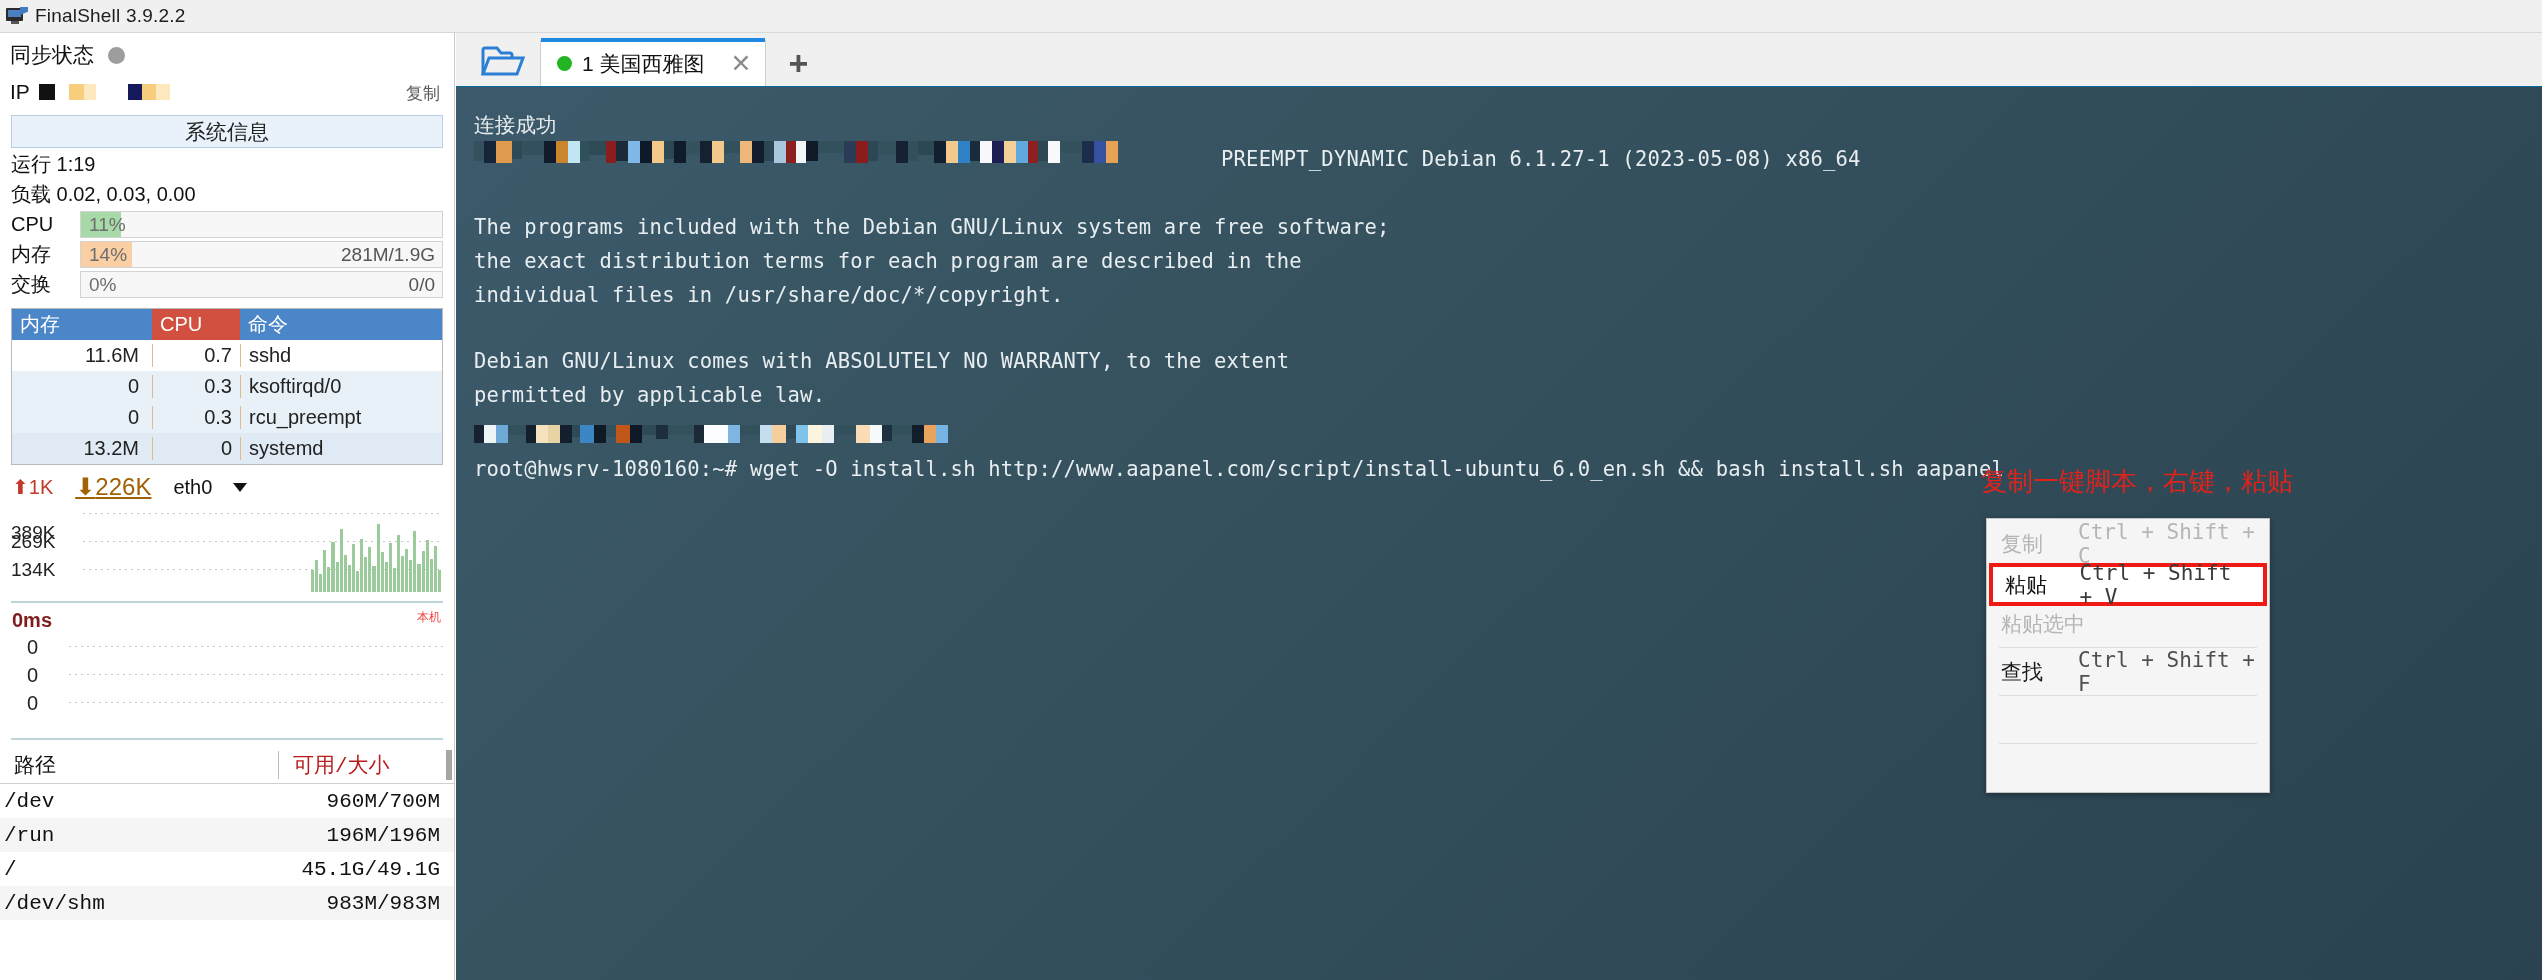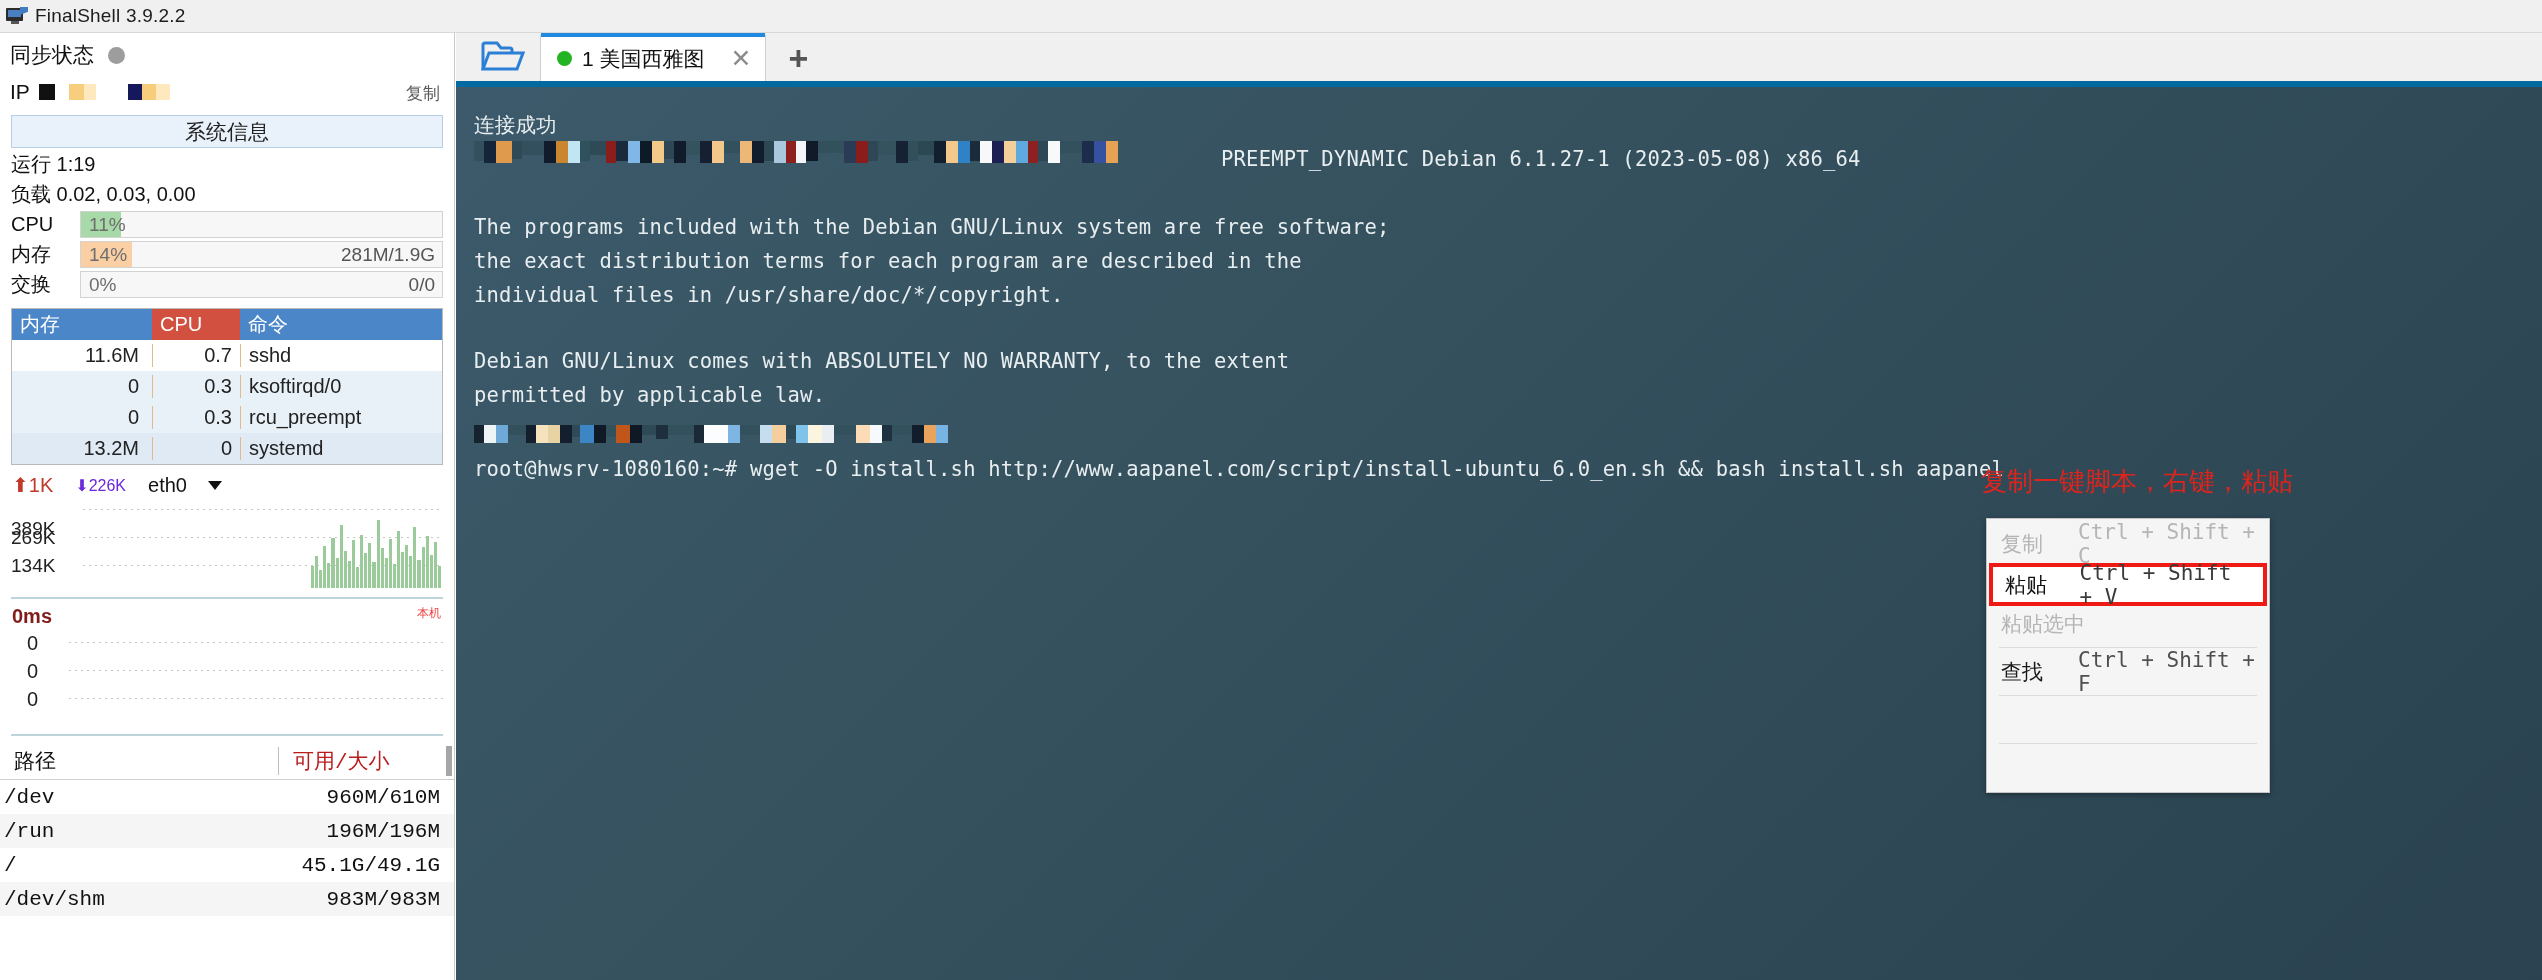--- a/index.html
+++ b/index.html
@@ -97,21 +97,21 @@
   .proc .r.alt2 { background: #dfeaf4; }
   .proc .r .c1 { width: 140px; text-align: right; padding-right: 13px; font-size: 20px; color: #222; }
   .proc .r .c2 { width: 88px; text-align: right; padding-right: 8px; font-size: 20px; color: #222;
                  border-left: 1px solid #e3b98c; }
   .proc .r .c3 { flex: 1; padding-left: 8px; font-size: 20px; color: #222;
                  border-left: 1px solid #e3b98c; }
 
   
   .net-row { display: flex; align-items: center; padding: 8px 0 2px 12px; gap: 22px; }
   .net-up { color: #c0392b; font-size: 20px; }
-  .net-dn { color: #6d28d9; font-size: 16px; }
+  .net-dn { color: #a16207; font-size: 24px; text-decoration: underline; }
   .eth { color: #111; font-size: 20px; display: flex; align-items: center; gap: 21px; }
   .caret { width: 0; height: 0; border-left: 7px solid transparent;
            border-right: 7px solid transparent; border-top: 9px solid #111; }
 
   .graph { position: relative; margin: 0 11px 0 11px; height: 90px; }
   .graph .ylab { position: absolute; left: 0; font-size: 19px; color: #222; }
   .graph .grid { position: absolute; left: 72px; right: 0; height: 1px;
                  background: repeating-linear-gradient(to right,#c6c6c6 0 2px,transparent 2px 6px); }
   .graph .bars { position: absolute; left: 300px; right: 2px; bottom: 1px; height: 72px;
                  display: flex; align-items: flex-end; gap: 1px; }
@@ -136,21 +136,21 @@
   .disk .r { display: flex; height: 34px; align-items: center; }
   .disk .r.alt { background: #f5f5f5; }
   .disk .r .c1 { width: 278px; padding-left: 4px; font-size: 21px; color: #111; }
   .disk .r .c2 { flex: 1; text-align: right; padding-right: 14px; font-size: 21px; color: #111; }
   .disk-scroll { position: absolute; right: 2px; top: 4px; width: 6px; height: 30px; background: #a6a6a6; }
 
   
   #right { position: absolute; left: 456px; top: 33px; width: 2086px; height: 947px; }
   #tabbar {
     position: relative; height: 54px; background: #f0f0f0;
-    border-bottom: 6px solid #0369a1; display: flex; align-items: flex-end; padding-left: 12px;
+    border-bottom: 1px solid #0369a1; display: flex; align-items: flex-end; padding-left: 12px;
   }
   .folder-ico { width: 56px; height: 46px; position: relative; margin: 0 8px 4px 8px; }
   .folder-ico svg { position: absolute; left: 5px; top: 8px; }
   .tab {
     position: relative; height: 46px; background: #fff;
     border: 1px solid #cfcfcf; border-bottom: none;
     display: flex; align-items: center; gap: 10px; padding: 0 14px 0 16px;
   }
   .tab::before { content:""; position:absolute; left:0; right:0; top:-3px; height:4px; background:#1f8ae0; }
   .tab .gdot { width: 15px; height: 15px; border-radius: 50%; background: #22b422; }
@@ -371,21 +371,21 @@
     <div class="sep"></div>
 
     <div class="disk" style="margin-top:6px;font-family:Liberation Mono, monospace;">
       <div class="hdr">
         <div class="c1">路径</div>
         <div class="c2">可用/大小</div>
         <div class="disk-scroll"></div>
       </div>
       <div class="r">
         <div class="c1">/dev</div>
-        <div class="c2">960M/610M</div>
+        <div class="c2">960M/700M</div>
       </div>
       <div class="r alt">
         <div class="c1">/run</div>
         <div class="c2">196M/196M</div>
       </div>
       <div class="r">
         <div class="c1">/</div>
         <div class="c2">45.1G/49.1G</div>
       </div>
       <div class="r alt">

